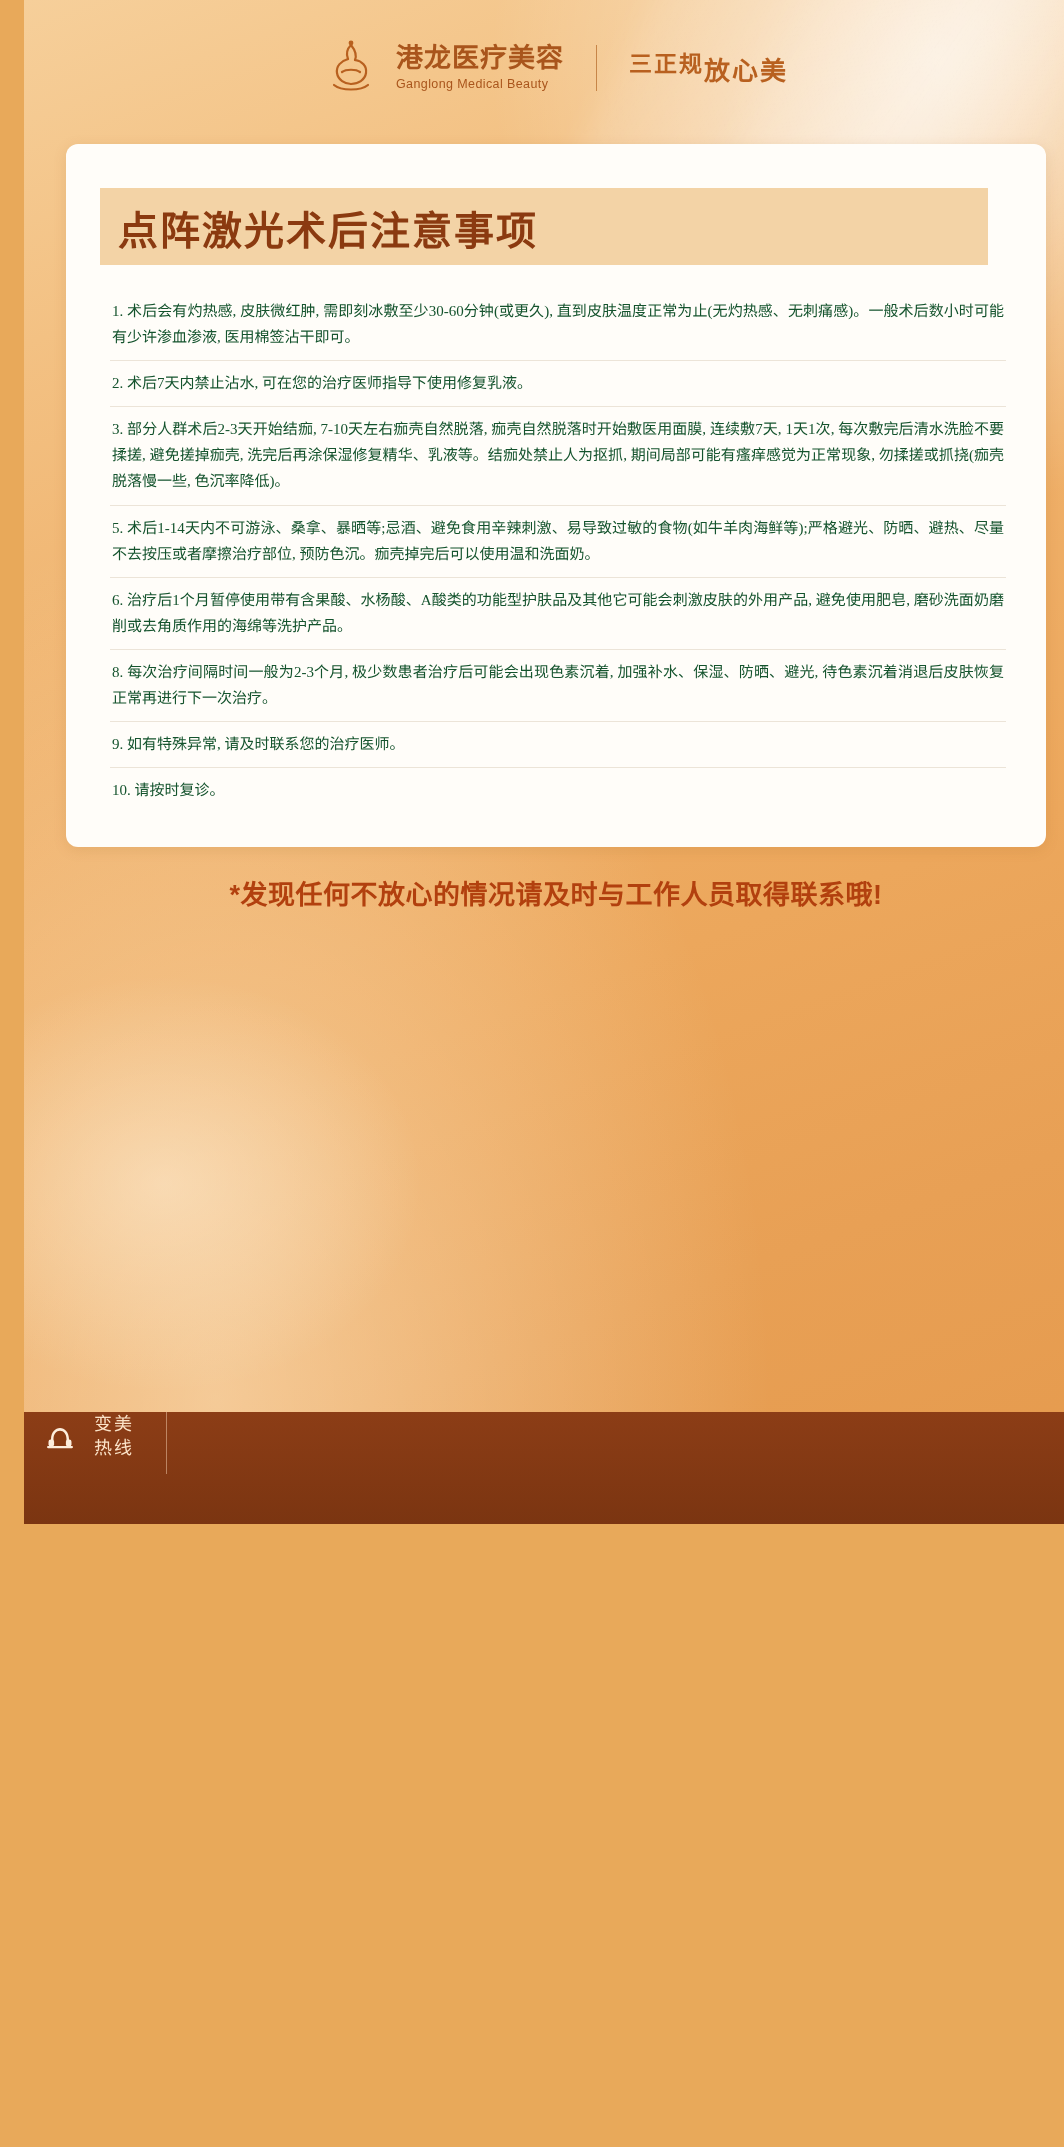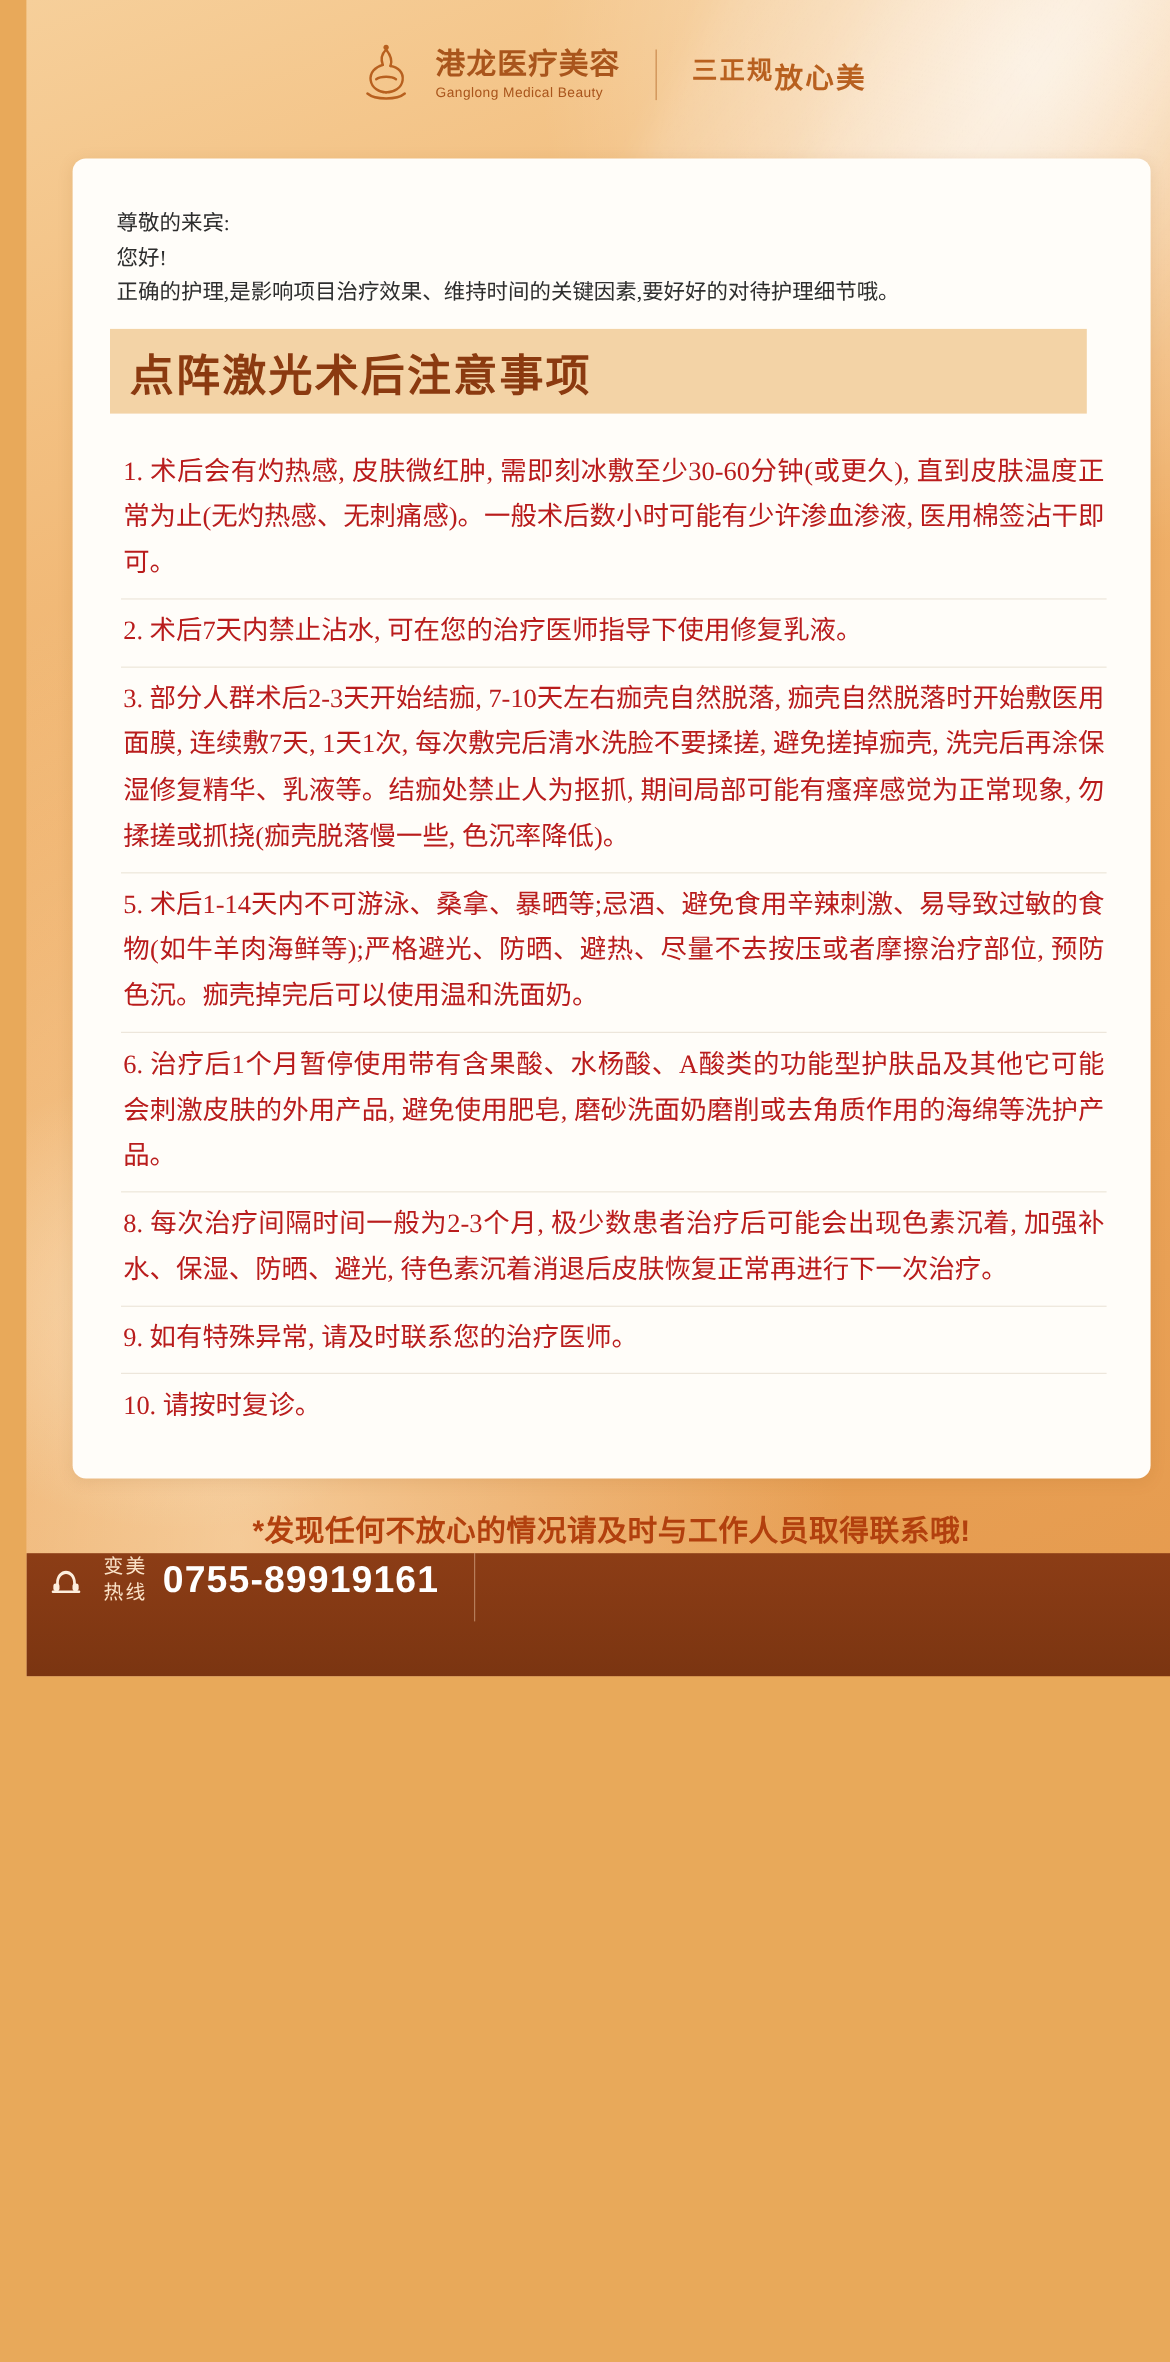--- a/index.html
+++ b/index.html
@@ -153,23 +153,23 @@
     color: #8b3a10;
     letter-spacing: 2px;
     line-height: 1.15;
     white-space: nowrap;
   }
 
   .items {
     margin: 6px 6px 0 10px;
   }
   .item {
-    font-size: 24px;
+    font-size: 15px;
     line-height: 1.74;
-    color: #b91c1c;
+    color: #14532d;
     padding: 9px 2px 10px 2px;
     border-bottom: 1px solid #ece4d8;
     text-align: justify;
     text-justify: inter-ideograph;
   }
   .item:last-child { border-bottom: none; }
 
   
   .foot-note {
     text-align: center;
@@ -270,25 +270,20 @@
       <div class="logo-divider"></div>
       <div class="slogan">
         <span class="l1">三正规</span>
         <span class="l2">放心美</span>
       </div>
     </div>
   </div>
 
   <div class="card">
 
-    <div class="greeting">
-      <div>尊敬的来宾:</div>
-      <div>您好!</div>
-      <div>正确的护理,是影响项目治疗效果、维持时间的关键因素,要好好的对待护理细节哦。</div>
-    </div>
 
     <div class="title-band">
       <div class="title-text">点阵激光术后注意事项</div>
     </div>
 
     <div class="items">
       <div class="item">1. 术后会有灼热感, 皮肤微红肿, 需即刻冰敷至少30-60分钟(或更久), 直到皮肤温度正常为止(无灼热感、无刺痛感)。一般术后数小时可能有少许渗血渗液, 医用棉签沾干即可。</div>
       <div class="item">2. 术后7天内禁止沾水, 可在您的治疗医师指导下使用修复乳液。</div>
       <div class="item">3. 部分人群术后2-3天开始结痂, 7-10天左右痂壳自然脱落, 痂壳自然脱落时开始敷医用面膜, 连续敷7天, 1天1次, 每次敷完后清水洗脸不要揉搓, 避免搓掉痂壳, 洗完后再涂保湿修复精华、乳液等。结痂处禁止人为抠抓, 期间局部可能有瘙痒感觉为正常现象, 勿揉搓或抓挠(痂壳脱落慢一些, 色沉率降低)。</div>
       <div class="item">5. 术后1-14天内不可游泳、桑拿、暴晒等;忌酒、避免食用辛辣刺激、易导致过敏的食物(如牛羊肉海鲜等);严格避光、防晒、避热、尽量不去按压或者摩擦治疗部位, 预防色沉。痂壳掉完后可以使用温和洗面奶。</div>
@@ -310,19 +305,18 @@
             <rect x="5.5" y="20.5" width="5.6" height="7" rx="2.2"></rect>
             <rect x="22.9" y="20.5" width="5.6" height="7" rx="2.2"></rect>
             <rect x="4" y="27" width="26" height="2.2" rx="1.1"></rect>
           </g>
         </svg>
       </div>
       <div class="bb-label">
         <div>变美</div>
         <div>热线</div>
       </div>
-      <div class="bb-phone">0755-89919161</div>
     </div>
 
     <div class="bb-sep"></div>
 
   </div>
 </div>
 
 </body></html>

